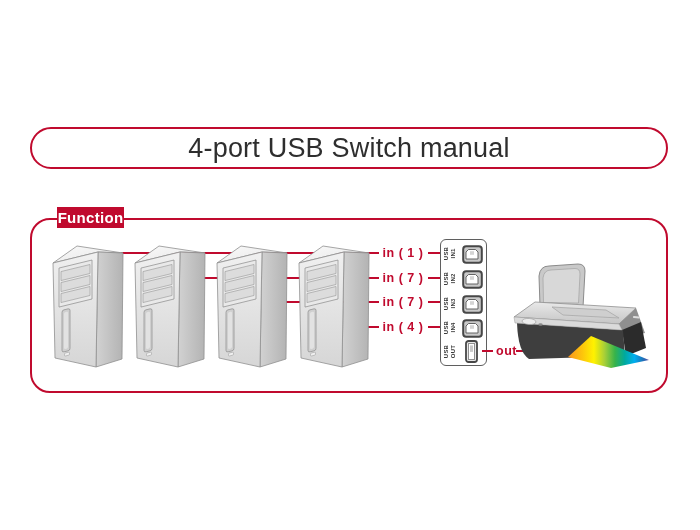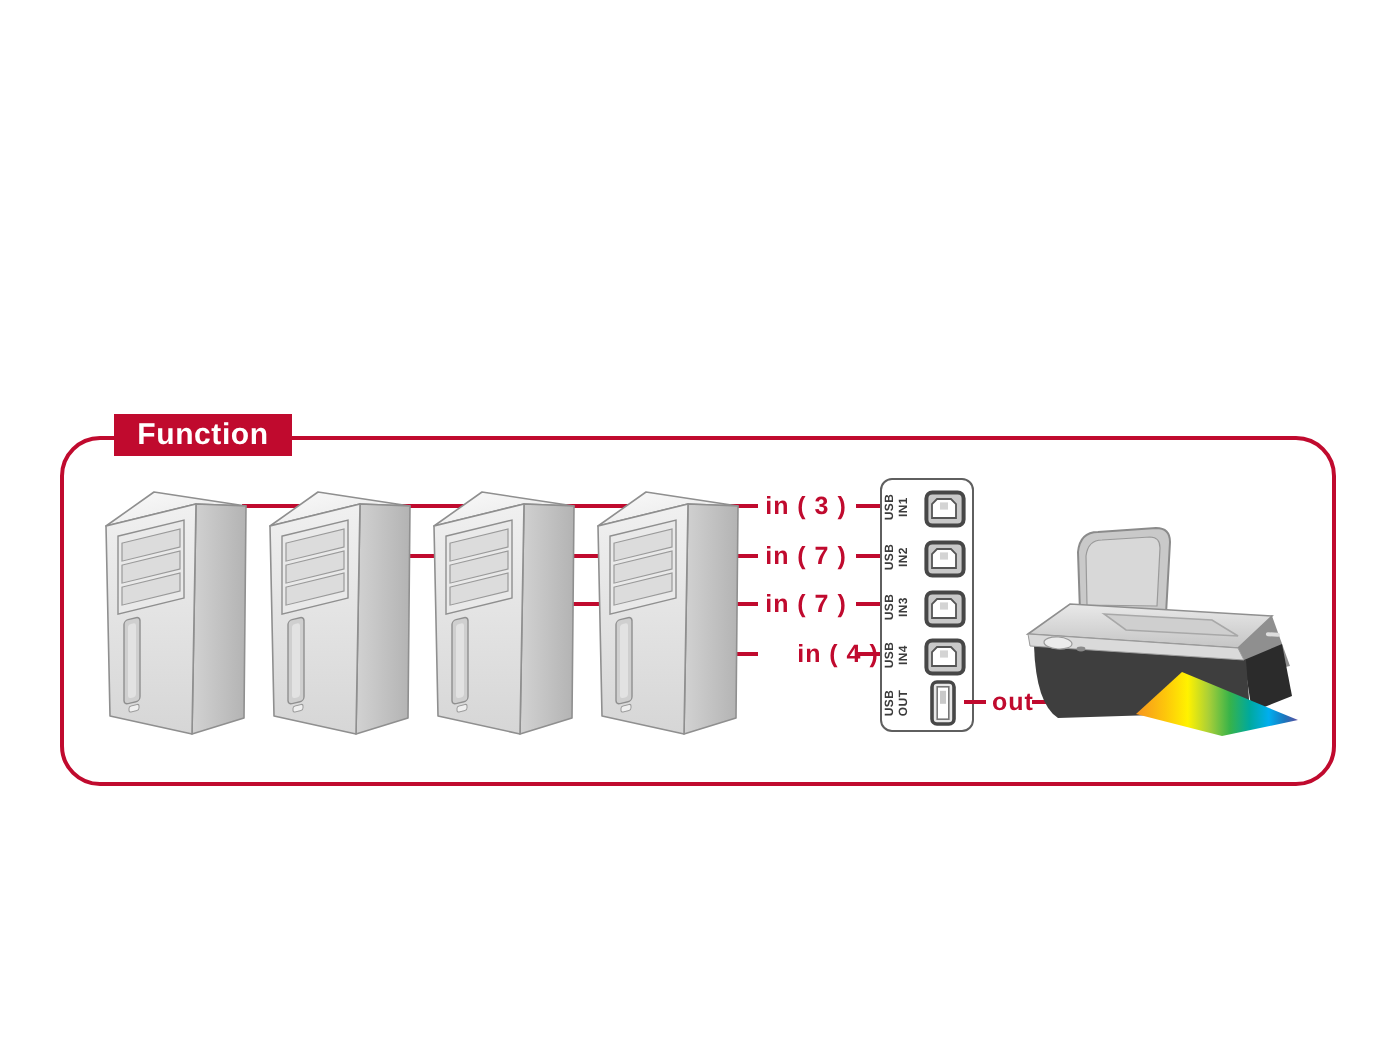--- a/index.html
+++ b/index.html
@@ -15,21 +15,21 @@
     display:flex;align-items:center;justify-content:center;
   }
   .title-box span{font-size:27px;font-weight:500;color:#2e2e2e;letter-spacing:.2px;}
   
   .function-box{
     position:absolute;left:30px;top:218px;width:638px;height:175px;
     border:2.4px solid var(--accent);border-radius:20px;box-sizing:border-box;
     background:transparent;z-index:0;
   }
   .function-label{
-    position:absolute;left:57px;top:207px;width:89px;height:21px;
+    position:absolute;left:57px;top:207px;width:67px;height:21px;
     background:var(--accent);z-index:7;
     display:flex;align-items:center;justify-content:center;
   }
   .function-label span{color:#ffffff;font-weight:bold;font-size:15px;letter-spacing:.3px;}
   
   .line{position:absolute;height:2.4px;background:var(--accent);z-index:1;}
   .in-label{
     position:absolute;width:48px;text-align:center;z-index:4;
     font-size:12.5px;font-weight:bold;color:var(--accent);letter-spacing:.5px;white-space:nowrap;
   }
@@ -114,39 +114,42 @@
       </g>
 
       <g id="usba-g">
         <rect x="1" y="1" width="11" height="21" rx="2.5" fill="#e8e8e8" stroke="#474747" stroke-width="1.8"></rect>
         <rect x="3.6" y="3.4" width="5.8" height="16.2" fill="#ffffff" stroke="#777777" stroke-width="0.8"></rect>
         <rect x="5" y="5.4" width="3" height="6.5" fill="#c9c9c9"></rect>
       </g>
     </defs>
   </svg>
 
+  <div class="title-box">
+    <span>4-port USB Switch manual</span>
+  </div>
 
   <div class="function-box"></div>
   <div class="function-label">
     <span>Function</span>
   </div>
 
   <div class="line" style="left:121px;top:252px;width:258px;"></div>
   <div class="line" style="left:203px;top:277px;width:176px;"></div>
   <div class="line" style="left:285px;top:301px;width:94px;"></div>
   <div class="line" style="left:367px;top:326px;width:12px;"></div>
   <div class="line" style="left:428px;top:252px;width:13px;"></div>
   <div class="line" style="left:428px;top:277px;width:13px;"></div>
   <div class="line" style="left:428px;top:301px;width:13px;"></div>
   <div class="line" style="left:428px;top:326px;width:13px;"></div>
 
-  <div class="in-label" style="left:379px;top:246px;">in ( 3 )</div>
+  <div class="in-label" style="left:379px;top:246px;">in ( 1 )</div>
   <div class="in-label" style="left:379px;top:271px;">in ( 7 )</div>
   <div class="in-label" style="left:379px;top:295px;">in ( 7 )</div>
-  <div class="in-label" style="left:379px;top:320px;margin-left:16px;">in ( 4 )</div>
+  <div class="in-label" style="left:379px;top:320px;">in ( 4 )</div>
 
   <svg class="tower" style="left:51px;top:245px;" viewBox="0 0 74 124">
       <use href="#tower-g"></use>
     </svg>
   <svg class="tower" style="left:133px;top:245px;" viewBox="0 0 74 124">
       <use href="#tower-g"></use>
     </svg>
   <svg class="tower" style="left:215px;top:245px;" viewBox="0 0 74 124">
       <use href="#tower-g"></use>
     </svg>

